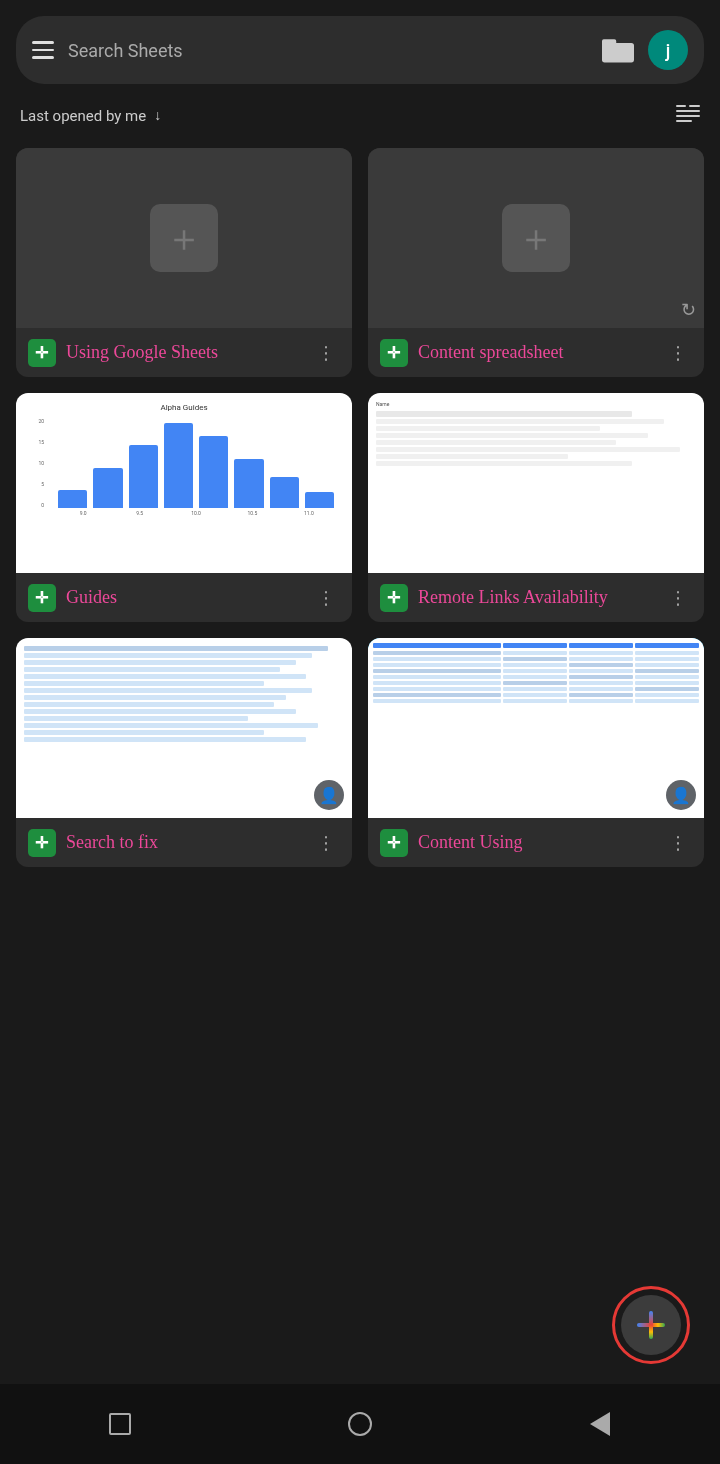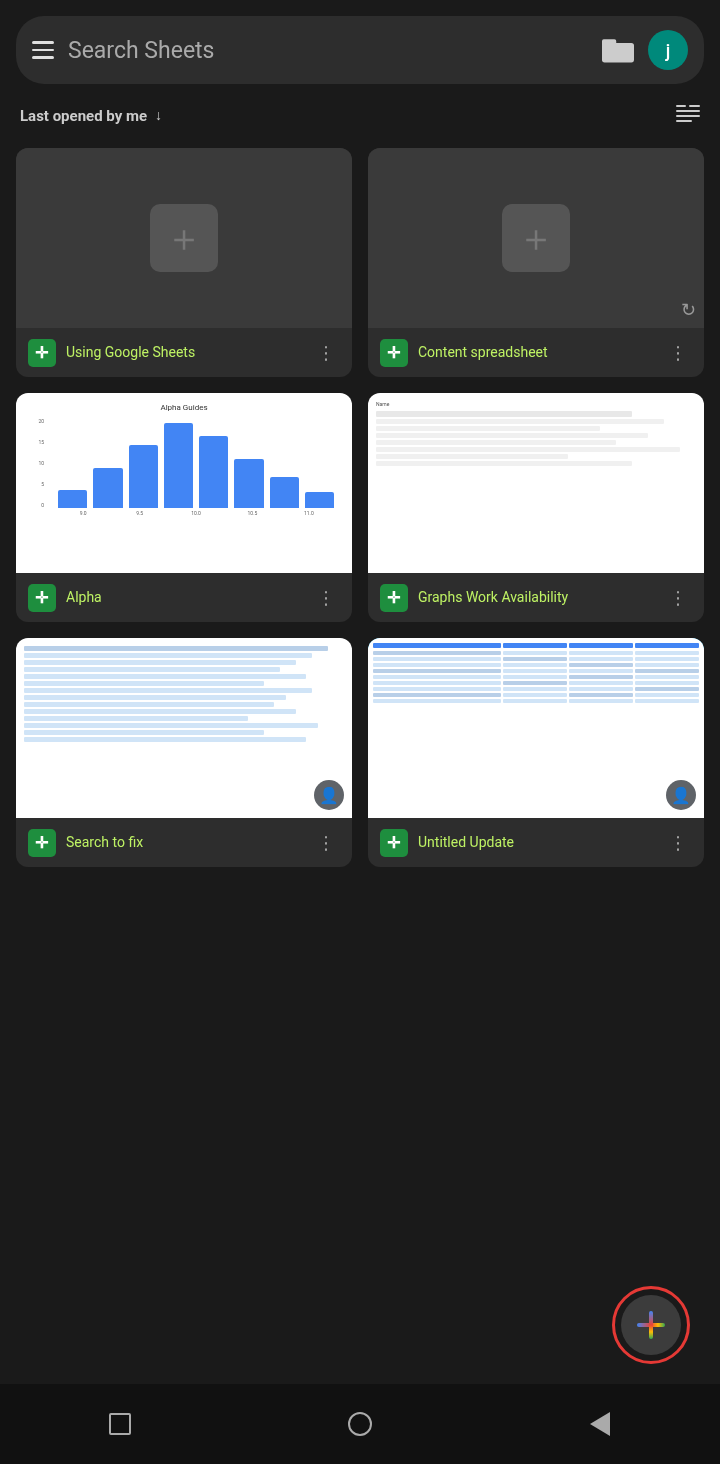--- a/index.html
+++ b/index.html
@@ -33,21 +33,21 @@
     }
     .hamburger-icon span {
       display: block;
       width: 22px;
       height: 2.5px;
       background: #e0e0e0;
       border-radius: 2px;
     }
     .search-text {
       flex: 1;
-      font-size: 23px;
+      font-size: 18px;
       color: #aaaaaa;
     }
     .folder-icon {
       width: 32px;
       height: 26px;
       flex-shrink: 0;
       cursor: pointer;
     }
     .avatar {
       width: 40px;
@@ -71,21 +71,20 @@
       justify-content: space-between;
       padding: 20px 20px 10px 20px;
     }
     .sort-label {
       display: flex;
       align-items: flex-start;
       gap: 8px;
       font-size: 15px;
       color: #cccccc;
       cursor: pointer;
-      font-weight: bold;
     }
     .sort-arrow {
       font-size: 14px;
       color: #cccccc;
     }
     .list-view-icon {
       cursor: pointer;
       color: #cccccc;
       font-size: 20px;
     }
@@ -151,23 +150,24 @@
       flex-shrink: 0;
     }
     .sheets-icon-inner {
       color: white;
       font-size: 16px;
       font-weight: bold;
     }
 
     .file-name {
       flex: 1;
-      font-size: 14px;
-      color: #bef264;
+      font-size: 18px;
+      color: #ec4899;
       line-height: 1.3;
+      font-family: Liberation Serif, serif;
     }
 
     .more-button {
       padding: 4px 6px;
       cursor: pointer;
       color: #aaaaaa;
       font-size: 18px;
       letter-spacing: 1px;
     }
 
@@ -449,21 +449,21 @@
               <span class="chart-x-label">11.0</span>
             </div>
           </div>
         </div>
       </div>
     </div>
     <div class="file-info">
       <div class="sheets-icon">
         <span class="sheets-icon-inner">✛</span>
       </div>
-      <div class="file-name">Alpha</div>
+      <div class="file-name">Guides</div>
       <div class="more-button">⋮</div>
     </div>
   </div>
 
   <div class="file-card">
     <div class="file-thumbnail">
       <div class="remote-preview">
 
         <div style="font-size:5px; color:#555; margin-bottom:4px;">Name</div>
         <div style="display:flex; flex-direction:column; gap:2px;">
@@ -475,21 +475,21 @@
           <div style="height:5px; background:#f0f0f0; border-radius:1px; width:95%;"></div>
           <div style="height:5px; background:#f0f0f0; border-radius:1px; width:60%;"></div>
           <div style="height:5px; background:#f0f0f0; border-radius:1px; width:80%;"></div>
         </div>
       </div>
     </div>
     <div class="file-info">
       <div class="sheets-icon">
         <span class="sheets-icon-inner">✛</span>
       </div>
-      <div class="file-name">Graphs Work Availability</div>
+      <div class="file-name">Remote Links Availability</div>
       <div class="more-button">⋮</div>
     </div>
   </div>
 
   <div class="file-card">
     <div class="file-thumbnail">
       <div class="sheet-preview">
 
         <div style="display:flex; flex-direction:column; gap:2px; height:100%;">
           <div style="height:5px; background:#b8cfe8; border-radius:1px; width:95%;"></div>
@@ -589,21 +589,21 @@
         </div>
       </div>
       <div class="shared-indicator">
         <span class="shared-icon">👤</span>
       </div>
     </div>
     <div class="file-info">
       <div class="sheets-icon">
         <span class="sheets-icon-inner">✛</span>
       </div>
-      <div class="file-name">Untitled Update</div>
+      <div class="file-name">Content Using</div>
       <div class="more-button">⋮</div>
     </div>
   </div>
 
 </div>
 
 <div class="fab-container">
   <div class="fab-ring">
     <div class="fab-button">
       <div class="fab-plus"></div>

